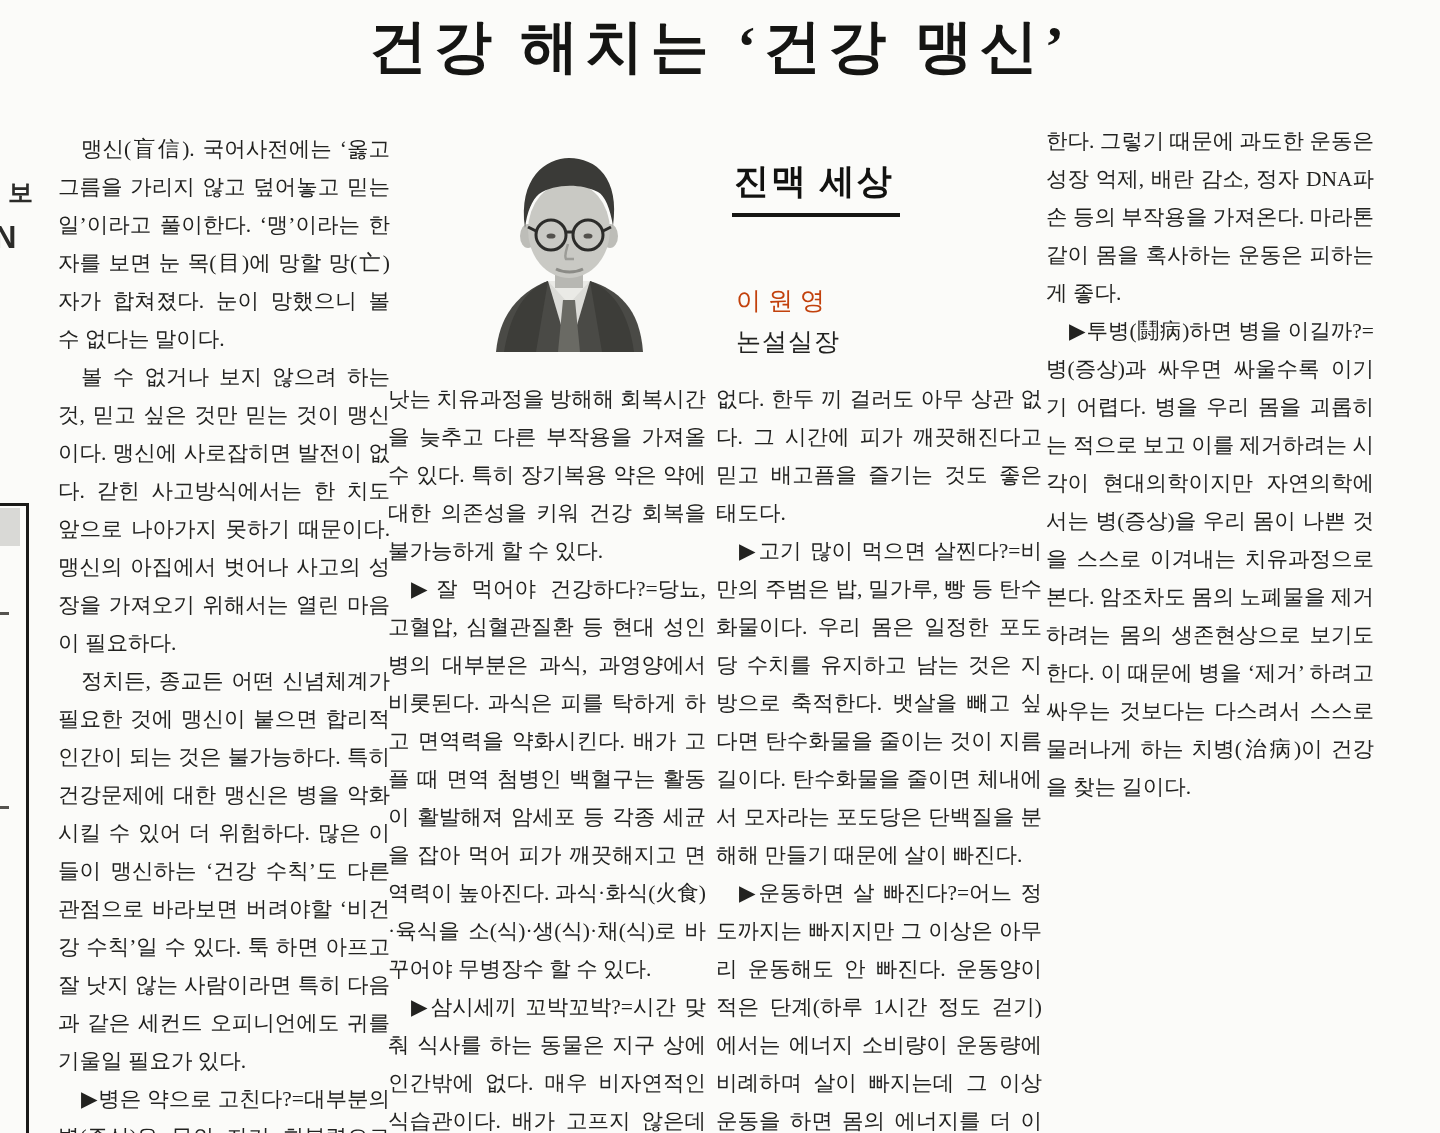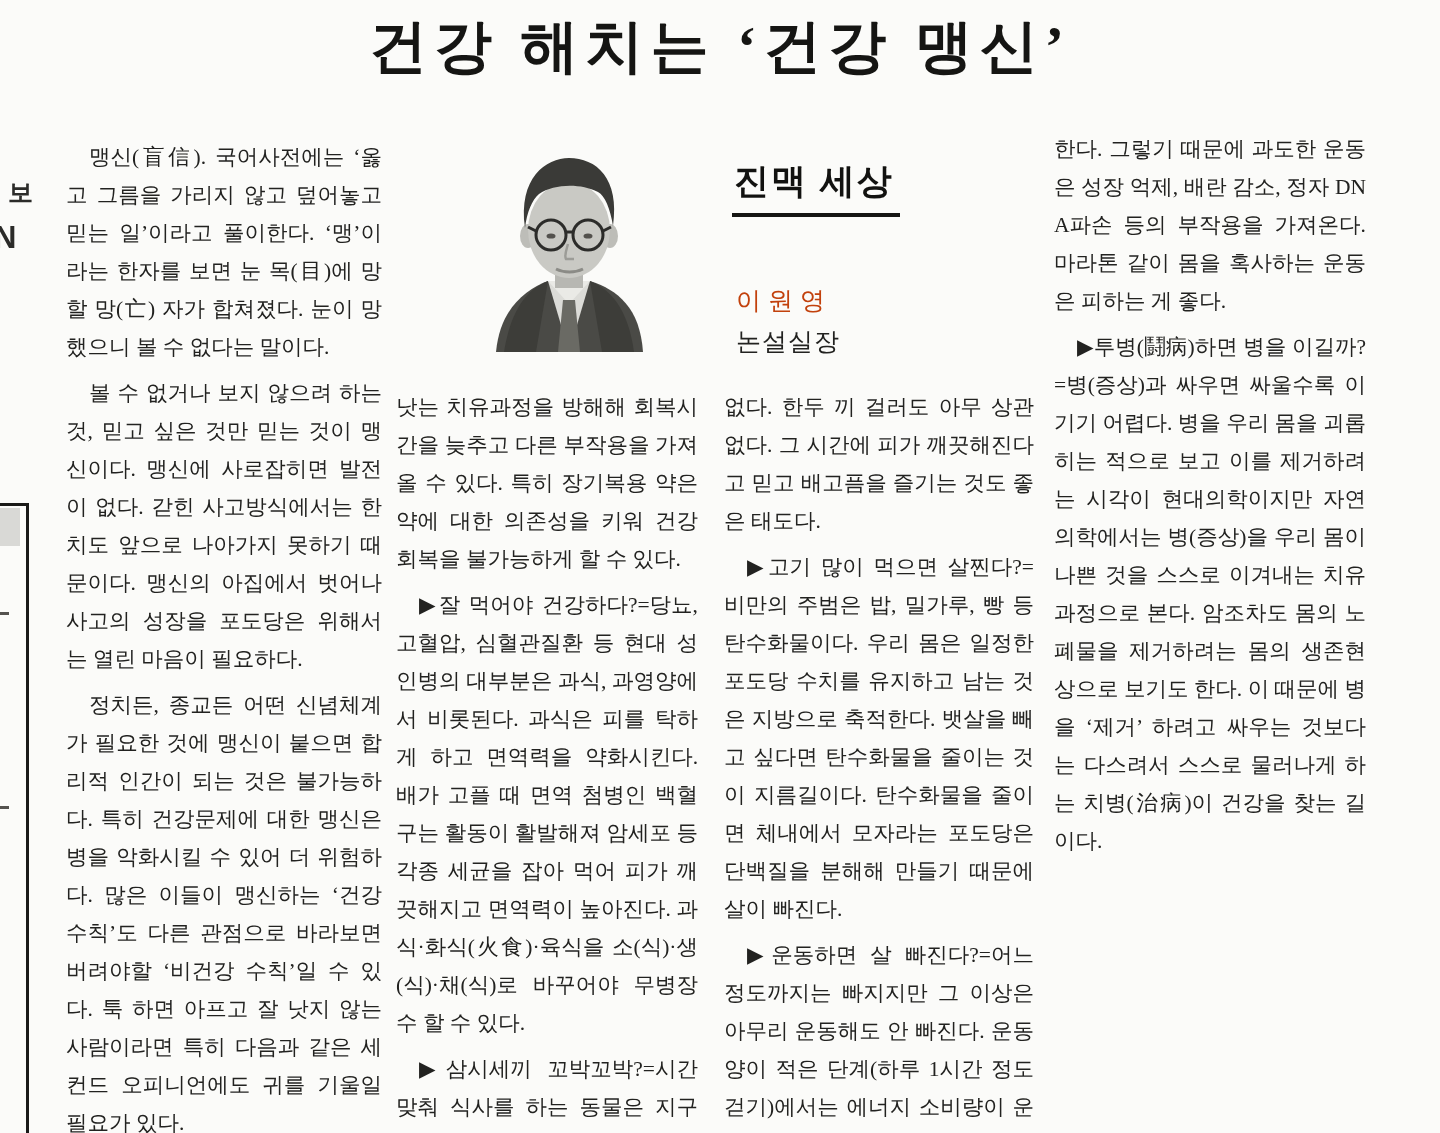--- a/index.html
+++ b/index.html
@@ -25,21 +25,21 @@
 
   
   .col{
     position:absolute;
     text-align:justify;
     font-size:21.5px;
     line-height:38px;
     word-break:break-all;
     color:#222220;
   }
-  .col p{margin:8px;text-indent:23px;}
+  .col p{margin:0;text-indent:23px;}
   .col p.cont{text-indent:0;}
   .col1{left:58px;top:130px;width:332px;}
   .col2{left:388px;top:380px;width:318px;}
   .col3{left:716px;top:380px;width:326px;}
   .col4{left:1046px;top:122px;width:328px;}
 
   
   .photo{
     position:absolute;left:478px;top:150px;width:182px;height:202px;
   }
@@ -133,21 +133,21 @@
   <div class="section">
     <span class="section-title">진맥 세상</span>
   </div>
   <div class="author">
     <div class="author-name">이원영</div>
     <div class="author-title">논설실장</div>
   </div>
 
   <div class="col col1">
     <p>맹신(盲信). 국어사전에는 ‘옳고 그름을 가리지 않고 덮어놓고 믿는 일’이라고 풀이한다. ‘맹’이라는 한자를 보면 눈 목(目)에 망할 망(亡) 자가 합쳐졌다. 눈이 망했으니 볼 수 없다는 말이다.</p>
-    <p>볼 수 없거나 보지 않으려 하는 것, 믿고 싶은 것만 믿는 것이 맹신이다. 맹신에 사로잡히면 발전이 없다. 갇힌 사고방식에서는 한 치도 앞으로 나아가지 못하기 때문이다. 맹신의 아집에서 벗어나 사고의 성장을 포도당은 위해서는 열린 마음이 필요하다.</p>
+    <p>볼 수 없거나 보지 않으려 하는 것, 믿고 싶은 것만 믿는 것이 맹신이다. 맹신에 사로잡히면 발전이 없다. 갇힌 사고방식에서는 한 치도 앞으로 나아가지 못하기 때문이다. 맹신의 아집에서 벗어나 사고의 성장을 가져오기 위해서는 열린 마음이 필요하다.</p>
     <p>정치든, 종교든 어떤 신념체계가 필요한 것에 맹신이 붙으면 합리적 인간이 되는 것은 불가능하다. 특히 건강문제에 대한 맹신은 병을 악화시킬 수 있어 더 위험하다. 많은 이들이 맹신하는 ‘건강 수칙’도 다른 관점으로 바라보면 버려야할 ‘비건강 수칙’일 수 있다. 툭 하면 아프고 잘 낫지 않는 사람이라면 특히 다음과 같은 세컨드 오피니언에도 귀를 기울일 필요가 있다.</p>
     <p>▶병은 약으로 고친다?=대부분의 병(증상)은 몸의 자기 회복력으로 낫는다. 약은 증상을 잠깐 없애줄 수는 있어도 원인치료를 하지 못한다. 오히려 약은 저절로</p>
   </div>
 
   <div class="col col2">
     <p class="cont">낫는 치유과정을 방해해 회복시간을 늦추고 다른 부작용을 가져올 수 있다. 특히 장기복용 약은 약에 대한 의존성을 키워 건강 회복을 불가능하게 할 수 있다.</p>
     <p>▶잘 먹어야 건강하다?=당뇨, 고혈압, 심혈관질환 등 현대 성인병의 대부분은 과식, 과영양에서 비롯된다. 과식은 피를 탁하게 하고 면역력을 약화시킨다. 배가 고플 때 면역 첨병인 백혈구는 활동이 활발해져 암세포 등 각종 세균을 잡아 먹어 피가 깨끗해지고 면역력이 높아진다. 과식·화식(火食)·육식을 소(식)·생(식)·채(식)로 바꾸어야 무병장수 할 수 있다.</p>
     <p>▶삼시세끼 꼬박꼬박?=시간 맞춰 식사를 하는 동물은 지구 상에 인간밖에 없다. 매우 비자연적인 식습관이다. 배가 고프지 않은데도 시간이 되었다고 먹어대니 과식, 과영양 상태를 벗어날 수</p>
   </div>
 

